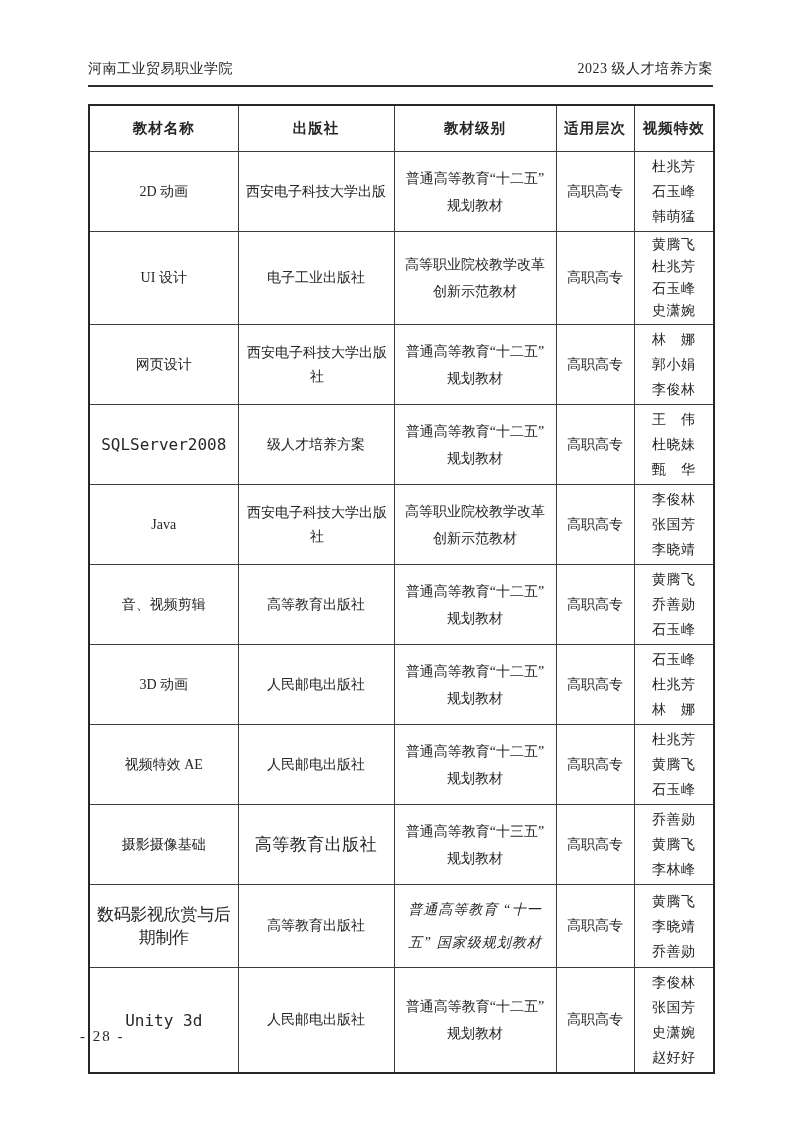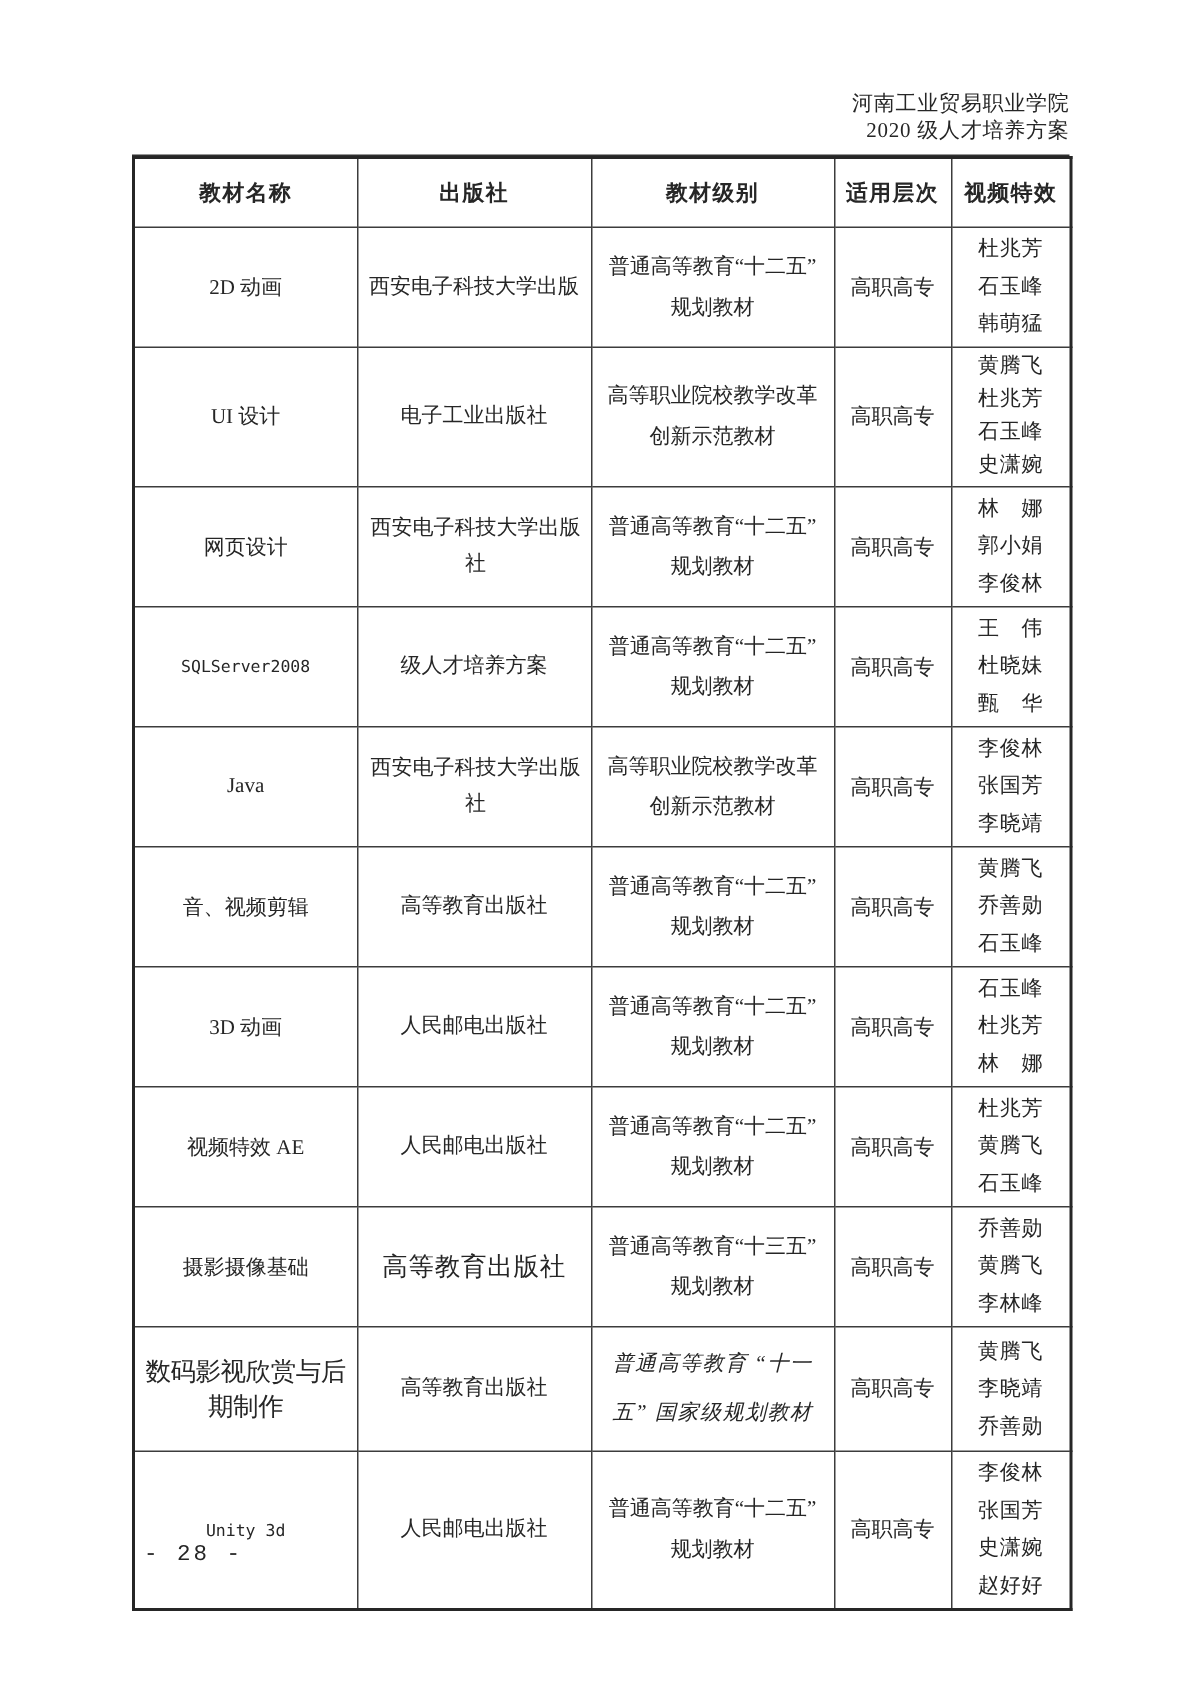--- a/index.html
+++ b/index.html
@@ -11,21 +11,21 @@
     position:relative;
     -webkit-font-smoothing:antialiased;
   }
   .sheet{position:absolute;inset:0;background:#fff;}
 
   
   .page-header{
     position:absolute;left:88px;top:60px;width:625px;
     display:flex;justify-content:space-between;align-items:flex-end;
     font-size:14px;letter-spacing:.5px;
-    padding-bottom:7px;border-bottom:2px solid #2f2f2f;flex-direction:column;
+    padding-bottom:7px;border-bottom:2px solid #2f2f2f;
   }
 
   
   table.booklist{
     position:absolute;left:88px;top:104px;width:625px;
     border-collapse:collapse;table-layout:fixed;
     font-size:14px;
   }
   table.booklist td,table.booklist th{
     border:1px solid #3c3c3c;
@@ -56,36 +56,36 @@
     text-align:left;padding-left:9px;padding-right:6px;
     white-space:pre-line;line-height:27px;
   }
   td.teachers{
     white-space:pre-line;line-height:25px;letter-spacing:.5px;
   }
   td.teachers.tight{line-height:22px;}
   td.publisher{white-space:pre-line;line-height:24px;}
   td.publisher.pub-wrap{text-align:center;padding-left:8px;padding-right:6px;}
   td.publisher.pub-large{font-size:17px;letter-spacing:.5px;}
-  td.course.mono{font-family:"DejaVu Sans Mono",monospace;font-size:11px;}
+  td.course.mono{font-family:"DejaVu Sans Mono",monospace;font-size:16px;}
   td.course.name-small{font-size:17px;letter-spacing:-.3px;}
 
   .page-number{
-    position:absolute;left:96px;top:1028px;
-    font-size:15px;letter-spacing:2px;font-family:Liberation Mono, monospace;
+    position:absolute;left:80px;top:1028px;
+    font-size:15px;letter-spacing:2px;
   }
 </style>
 </head>
 <body>
 
 <div class="sheet">
 
   <div class="page-header">
     <span>河南工业贸易职业学院</span>
-    <span>2020 级人才培养方案</span>
+    <span>2023 级人才培养方案</span>
   </div>
 
   <table class="booklist">
     <colgroup>
       <col style="width:149px">
         <col style="width:156px">
         <col style="width:162px">
         <col style="width:78px">
         <col style="width:80px">
     </colgroup>

